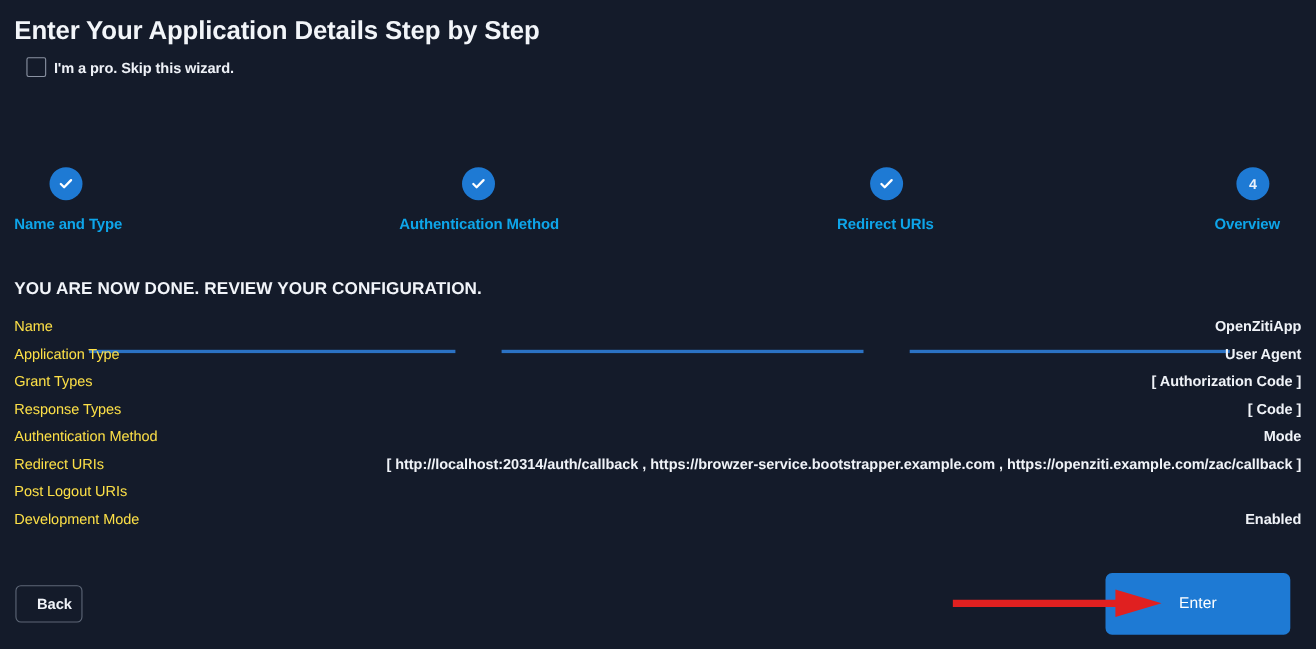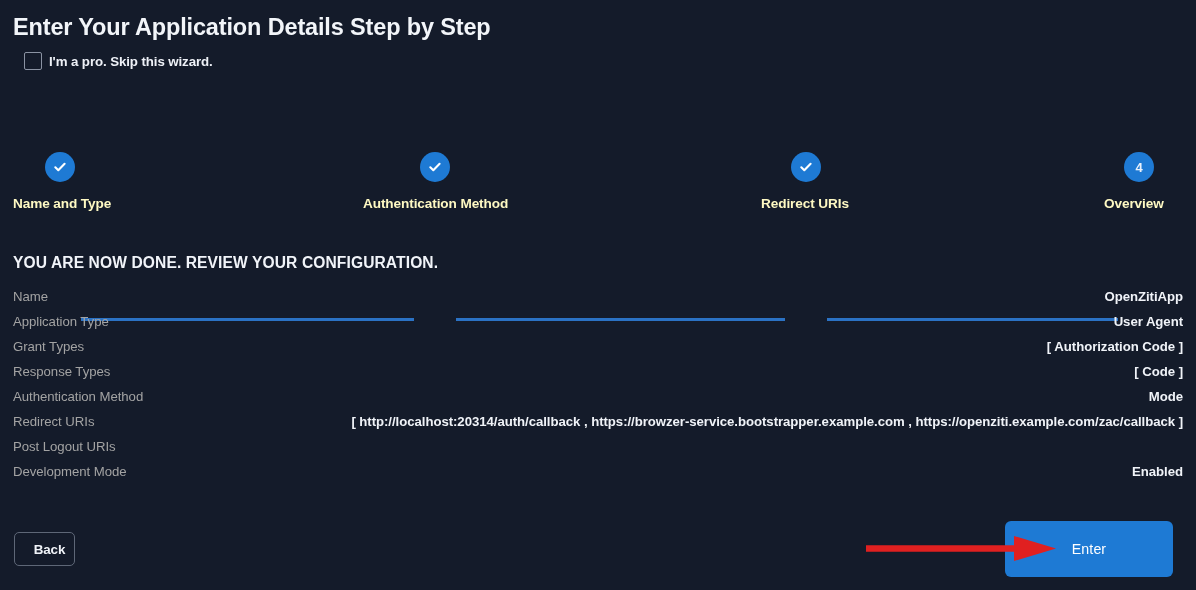--- a/index.html
+++ b/index.html
@@ -94,21 +94,21 @@
     font-size: 13px;
     font-weight: 700;
     color: #eaf1fb;
     line-height: 1;
   }
   .step-label {
     position: absolute;
     top: 44px;
     font-size: 13.6px;
     font-weight: 700;
-    color: #fef9c3;
+    color: #0ea5e9;
     white-space: nowrap;
     letter-spacing: -0.1px;
   }
 
   
   .review-heading {
     position: absolute;
     left: 13px;
     top: 254px;
     font-size: 15.6px;
@@ -126,21 +126,21 @@
   .summary-row {
     display: flex;
     align-items: baseline;
     justify-content: space-between;
     height: 25px;
     white-space: nowrap;
   }
   .summary-key {
     font-size: 13.2px;
     font-weight: 400;
-    color: #a3a3a3;
+    color: #fde047;
     letter-spacing: -0.05px;
   }
   .summary-val {
     font-size: 13.2px;
     font-weight: 700;
     color: #f0f3f8;
     letter-spacing: -0.05px;
     text-align: right;
   }
 

